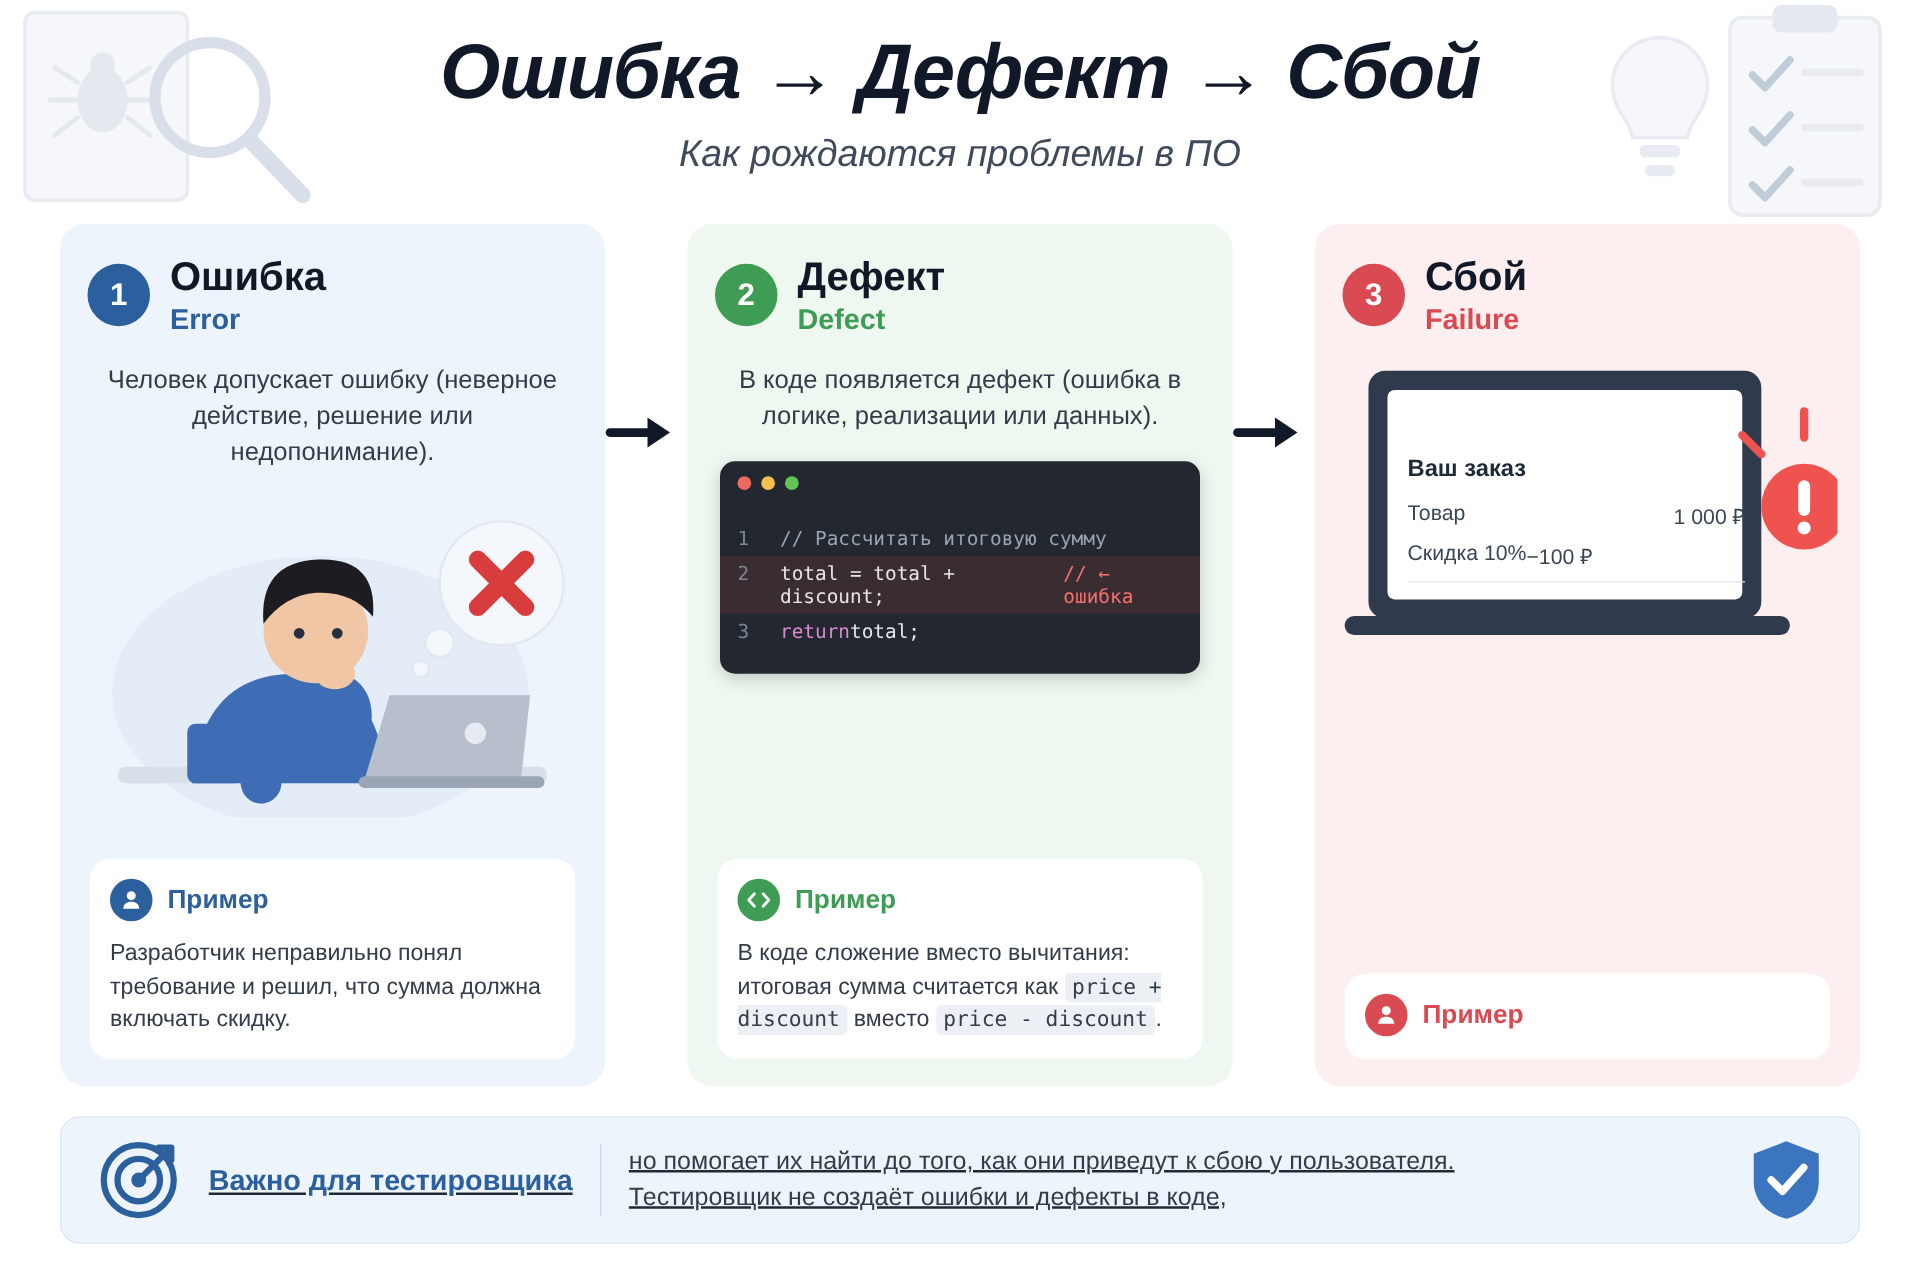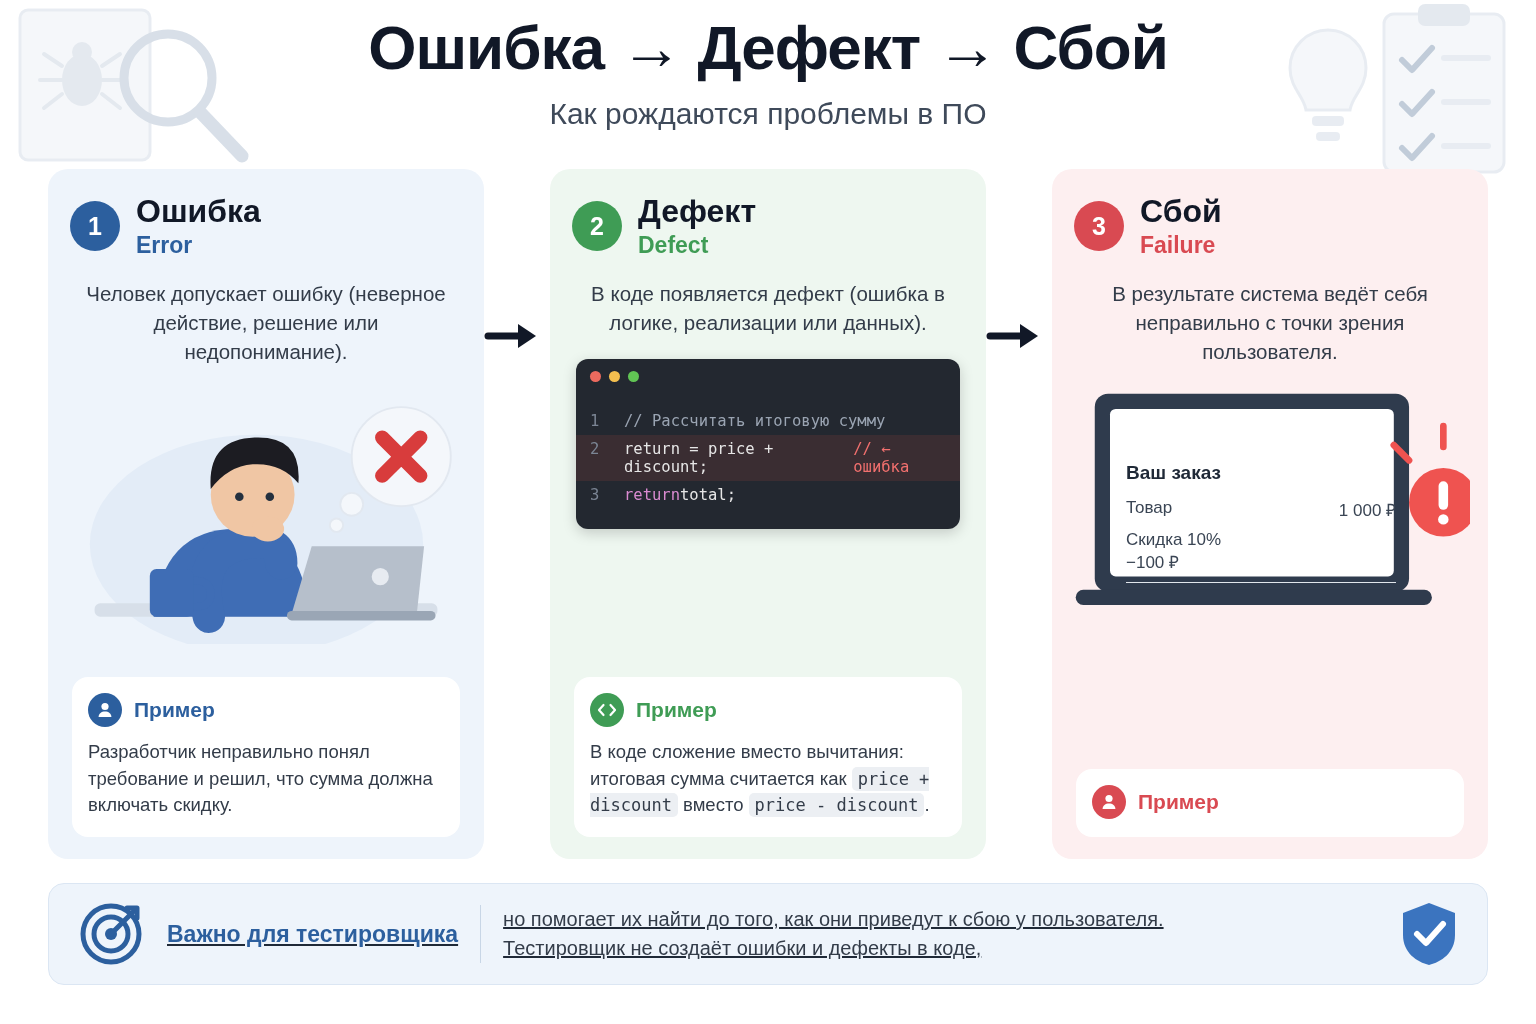--- a/index.html
+++ b/index.html
@@ -11,21 +11,21 @@
     overflow: hidden;
     position: relative;
   }
 
   
   .corner-art { position: absolute; top: 0; opacity: .55; pointer-events: none; }
   .corner-left { left: 10px; }
   .corner-right { right: 10px; }
 
   
-  .header { text-align: center; padding-top: 12px; }
+  .header { text-align: center; padding-top: 22px; font-style: italic; }
   .title {
     font-size: 62px; font-weight: bold; letter-spacing: -1px;
     color: #111827;
   }
   .subtitle {
     font-size: 30px; color: #3f4a5a; margin-top: 14px;
   }
 
   
   .columns {
@@ -232,21 +232,21 @@
         <span class="dot d-y"></span>
         <span class="dot d-g"></span>
       </div>
       <div class="code-body">
         <div class="code-line">
           <span class="ln">1</span>
           <span class="cmt">// Рассчитать итоговую сумму</span>
         </div>
         <div class="code-line hl">
           <span class="ln">2</span>
-          <span>return = price + discount;</span>
+          <span>total = total + discount;</span>
           <span class="err" style="margin-left:10px">// ← ошибка</span>
         </div>
         <div class="code-line">
           <span class="ln">3</span>
           <span class="kw">return</span>
           <span> total;</span>
         </div>
       </div>
     </div>
 
@@ -276,40 +276,39 @@
   </div>
 
   <div class="card c3">
     <div class="card-head">
       <div class="badge b3">3</div>
       <div class="head-text">
         <div class="head-ru">Сбой</div>
         <div class="head-en e3">Failure</div>
       </div>
     </div>
-    <div class="card-desc">В результате система ведёт себя неправильно с точки зрения пользователя.</div>
 
     <div class="laptop-wrap">
       <svg width="100%" height="250" viewBox="0 0 420 250" style="position:absolute;left:0;top:0;">
         <rect x="26" y="6" width="330" height="208" rx="14" fill="#2f3b4d"></rect>
         <rect x="42" y="22" width="298" height="176" rx="6" fill="#ffffff"></rect>
         <rect x="6" y="212" width="374" height="16" rx="8" fill="#2f3b4d"></rect>
 
         <circle cx="392" cy="120" r="36" fill="#ef5350"></circle>
         <rect x="387" y="98" width="10" height="30" rx="5" fill="#fff"></rect>
         <circle cx="392" cy="138" r="5.5" fill="#fff"></circle>
         <path d="M392 62 v-22 M428 76 l16 -16 M356 76 l-16 -16" stroke="#ef5350" stroke-width="7" stroke-linecap="round"></path>
       </svg>
       <div style="position:absolute; left:56px; top:50px; width:270px;margin-top:30px;">
         <div style="font-size:19px; font-weight:bold; color:#1f2937;">Ваш заказ</div>
         <div style="display:flex; justify-content:space-between; font-size:17px; color:#3a4554; margin-top:14px;">
           <span>Товар</span>
           <span>1 000 ₽</span>
         </div>
-        <div style="display:flex; justify-content:flex-start; font-size:17px; color:#3a4554; margin-top:9px; padding-bottom:9px; border-bottom:1px solid #e1e6ec;flex-direction:column;">
+        <div style="display:flex; justify-content:flex-start; font-size:17px; color:#3a4554; margin-top:9px; padding-bottom:9px; border-bottom:1px solid #e1e6ec;">
           <span>Скидка 10%</span>
           <span>−100 ₽</span>
         </div>
       </div>
     </div>
 
     <div class="example">
       <div class="ex-head">
         <div class="ex-icon ex-i3">
           <svg width="20" height="20" viewBox="0 0 20 20">

